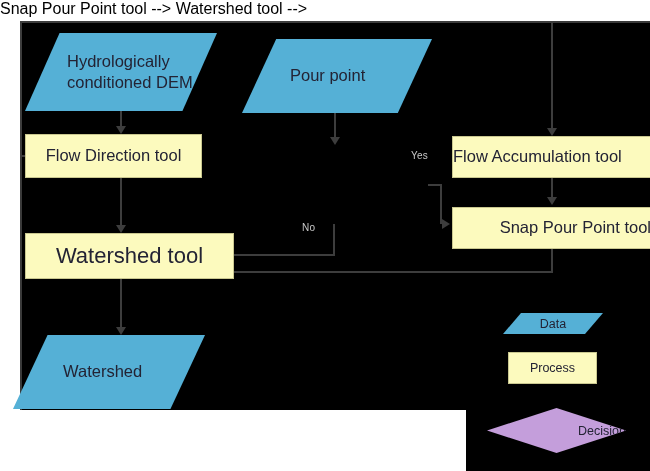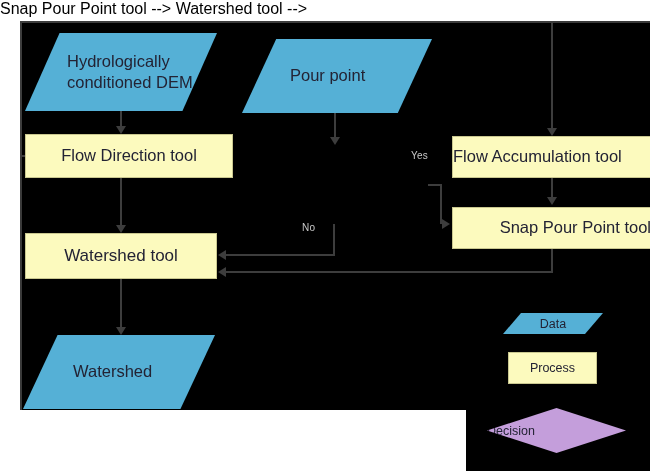--- a/index.html
+++ b/index.html
@@ -72,23 +72,23 @@
     border: 1px solid #c9c78f;
   }
   
   .decision-shape {
     background: #C49EDB;
     clip-path: polygon(50% 0%, 100% 50%, 50% 100%, 0% 50%);
   }
 
   
   #node-dem       { left: 25px;  top: 33px;  width: 192px; height: 78px;  padding-left: 42px; padding-right: 10px; font-size: 16.5px; }
-  #node-flowdir   { left: 25px;  top: 134px; width: 208px; height: 44px;  justify-content: center; font-size: 16.5px; }
-  #node-watershedtool { left: 25px; top: 233px; width: 192px; height: 46px; justify-content: center; font-size: 17px; }
-  #node-watershed { left: 23px;  top: 335px; width: 192px; height: 74px;  padding-left: 50px; font-size: 16.5px; }
+  #node-flowdir   { left: 25px;  top: 134px; width: 177px; height: 44px;  justify-content: center; font-size: 16.5px; }
+  #node-watershedtool { left: 25px; top: 233px; width: 209px; height: 46px; justify-content: center; font-size: 22px; }
+  #node-watershed { left: 13px;  top: 335px; width: 192px; height: 74px;  padding-left: 50px; font-size: 16.5px; }
 
   #node-pourpoint { left: 242px; top: 39px;  width: 190px; height: 74px;  padding-left: 48px; font-size: 16.5px; }
   #node-decision  { left: 232px; top: 145px; width: 196px; height: 80px;  justify-content: center; font-size: 16.5px; text-align: center; }
 
   #node-flowaccum { left: 452px; top: 136px; width: 200px; height: 42px;  justify-content: center; font-size: 16.5px; }
   #node-snappour  { left: 452px; top: 207px; width: 200px; height: 42px;  justify-content: center; font-size: 16.5px; }
 
   
   #legend-data     { left: 503px; top: 313px; width: 100px; height: 21px; justify-content: center; font-size: 12.5px; }
   #legend-process  { left: 508px; top: 352px; width: 89px;  height: 32px; justify-content: center; font-size: 12.5px; }
@@ -214,16 +214,16 @@
   
   <div class="node process-shape" id="legend-process">
     <span class="lbl" style="text-align:center">Process</span>
   </div>
 
   <div class="node data-shape" id="legend-data">
     <span class="lbl" style="text-align:center">Data</span>
   </div>
 
   <div class="node decision-shape" id="legend-decision">
-    <span class="lbl" style="text-align:left">Decision</span>
+    <span class="lbl" style="text-align:right">Decision</span>
   </div>
 
 </div>
 
 </body></html>

